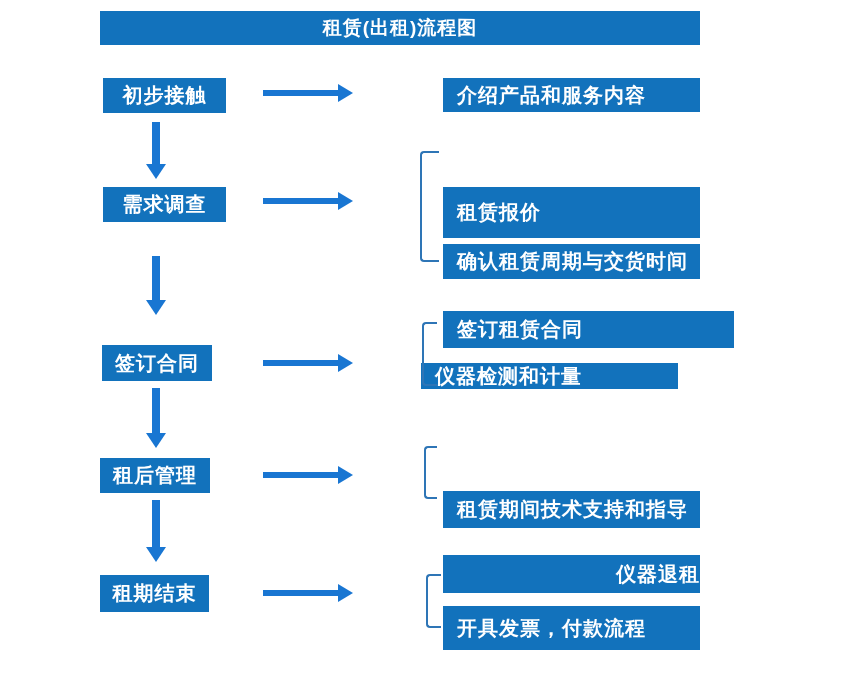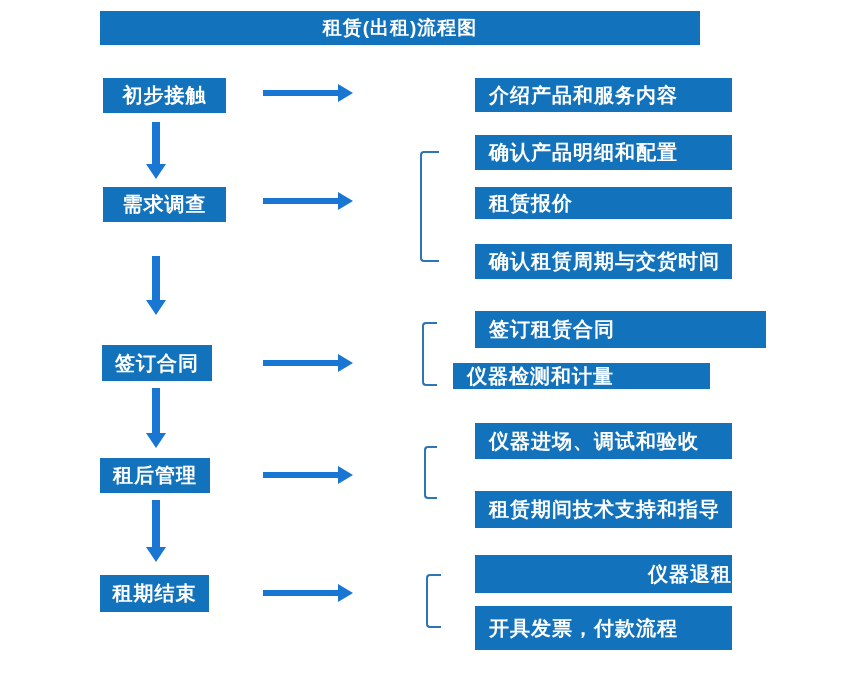--- a/index.html
+++ b/index.html
@@ -29,21 +29,21 @@
     position: absolute;
     background: var(--box-blue);
     color: var(--text);
     font-weight: bold;
     font-size: 20px;
     display: flex; align-items: center;
     letter-spacing: 1px;
     white-space: nowrap;
   }
   .step { justify-content: center; }
-  .detail { padding-left: 14px; box-sizing: border-box; margin-left: 32px; }
+  .detail { padding-left: 14px; box-sizing: border-box; }
   .h-arrow {
     position: absolute;
     height: 6px;
     background: var(--arrow-blue);
   }
   .h-arrow::after {
     content: "";
     position: absolute;
     right: -15px; top: -6px;
     width: 0; height: 0;
@@ -94,37 +94,31 @@
   <div class="box step" style="left:100px; top:458px; width:110px; height:35px;">
     <span>租后管理</span>
   </div>
   <div class="box step" style="left:100px; top:575px; width:109px; height:37px;">
     <span>租期结束</span>
   </div>
 
   <div class="box detail" style="left:443px; top:78px;  width:257px; height:34px;">
     <span>介绍产品和服务内容</span>
   </div>
-  <div class="box detail" style="left:443px; top:135px; width:257px; height:35px;">
-    <span>确认产品明细和配置</span>
-  </div>
-  <div class="box detail" style="left:443px; top:187px; width:257px; height:32px;">
+  <div class="box detail" style="left:443px; top:187px; width:257px; height:51px;">
     <span>租赁报价</span>
   </div>
   <div class="box detail" style="left:443px; top:244px; width:257px; height:35px;">
     <span>确认租赁周期与交货时间</span>
   </div>
   <div class="box detail" style="left:443px; top:311px; width:291px; height:37px;">
     <span>签订租赁合同</span>
   </div>
   <div class="box detail" style="left:421px; top:363px; width:257px; height:26px;">
     <span>仪器检测和计量</span>
-  </div>
-  <div class="box detail" style="left:443px; top:423px; width:257px; height:36px;">
-    <span>仪器进场、调试和验收</span>
   </div>
   <div class="box detail" style="left:443px; top:491px; width:257px; height:37px;">
     <span>租赁期间技术支持和指导</span>
   </div>
   <div class="box detail" style="left:443px; top:555px; width:257px; height:38px;justify-content:flex-end;">
     <span>仪器退租</span>
   </div>
   <div class="box detail" style="left:443px; top:606px; width:257px; height:44px;">
     <span>开具发票，付款流程</span>
   </div>

